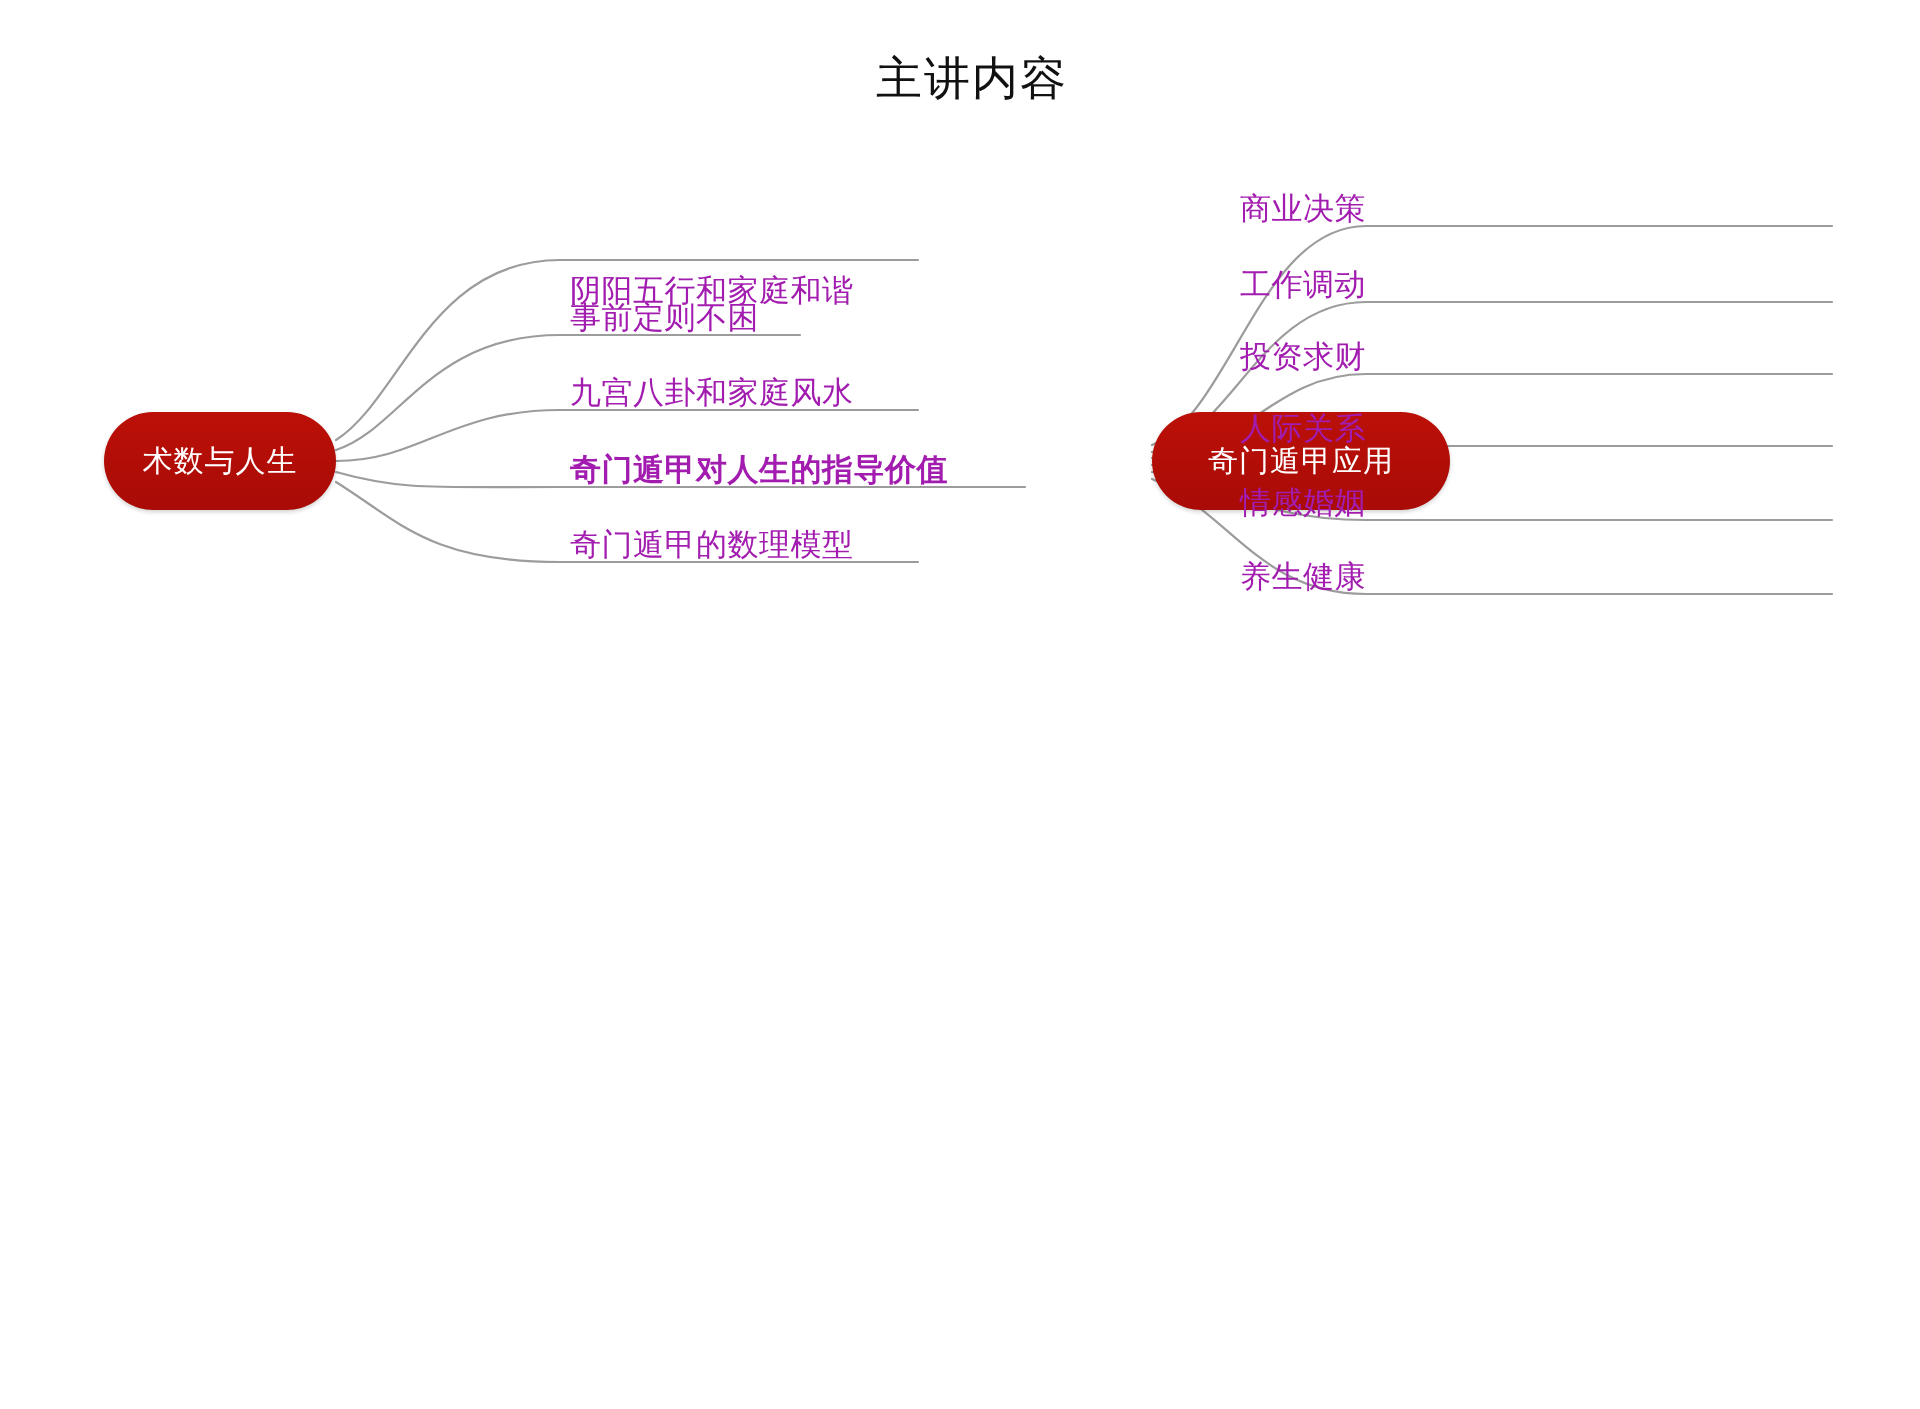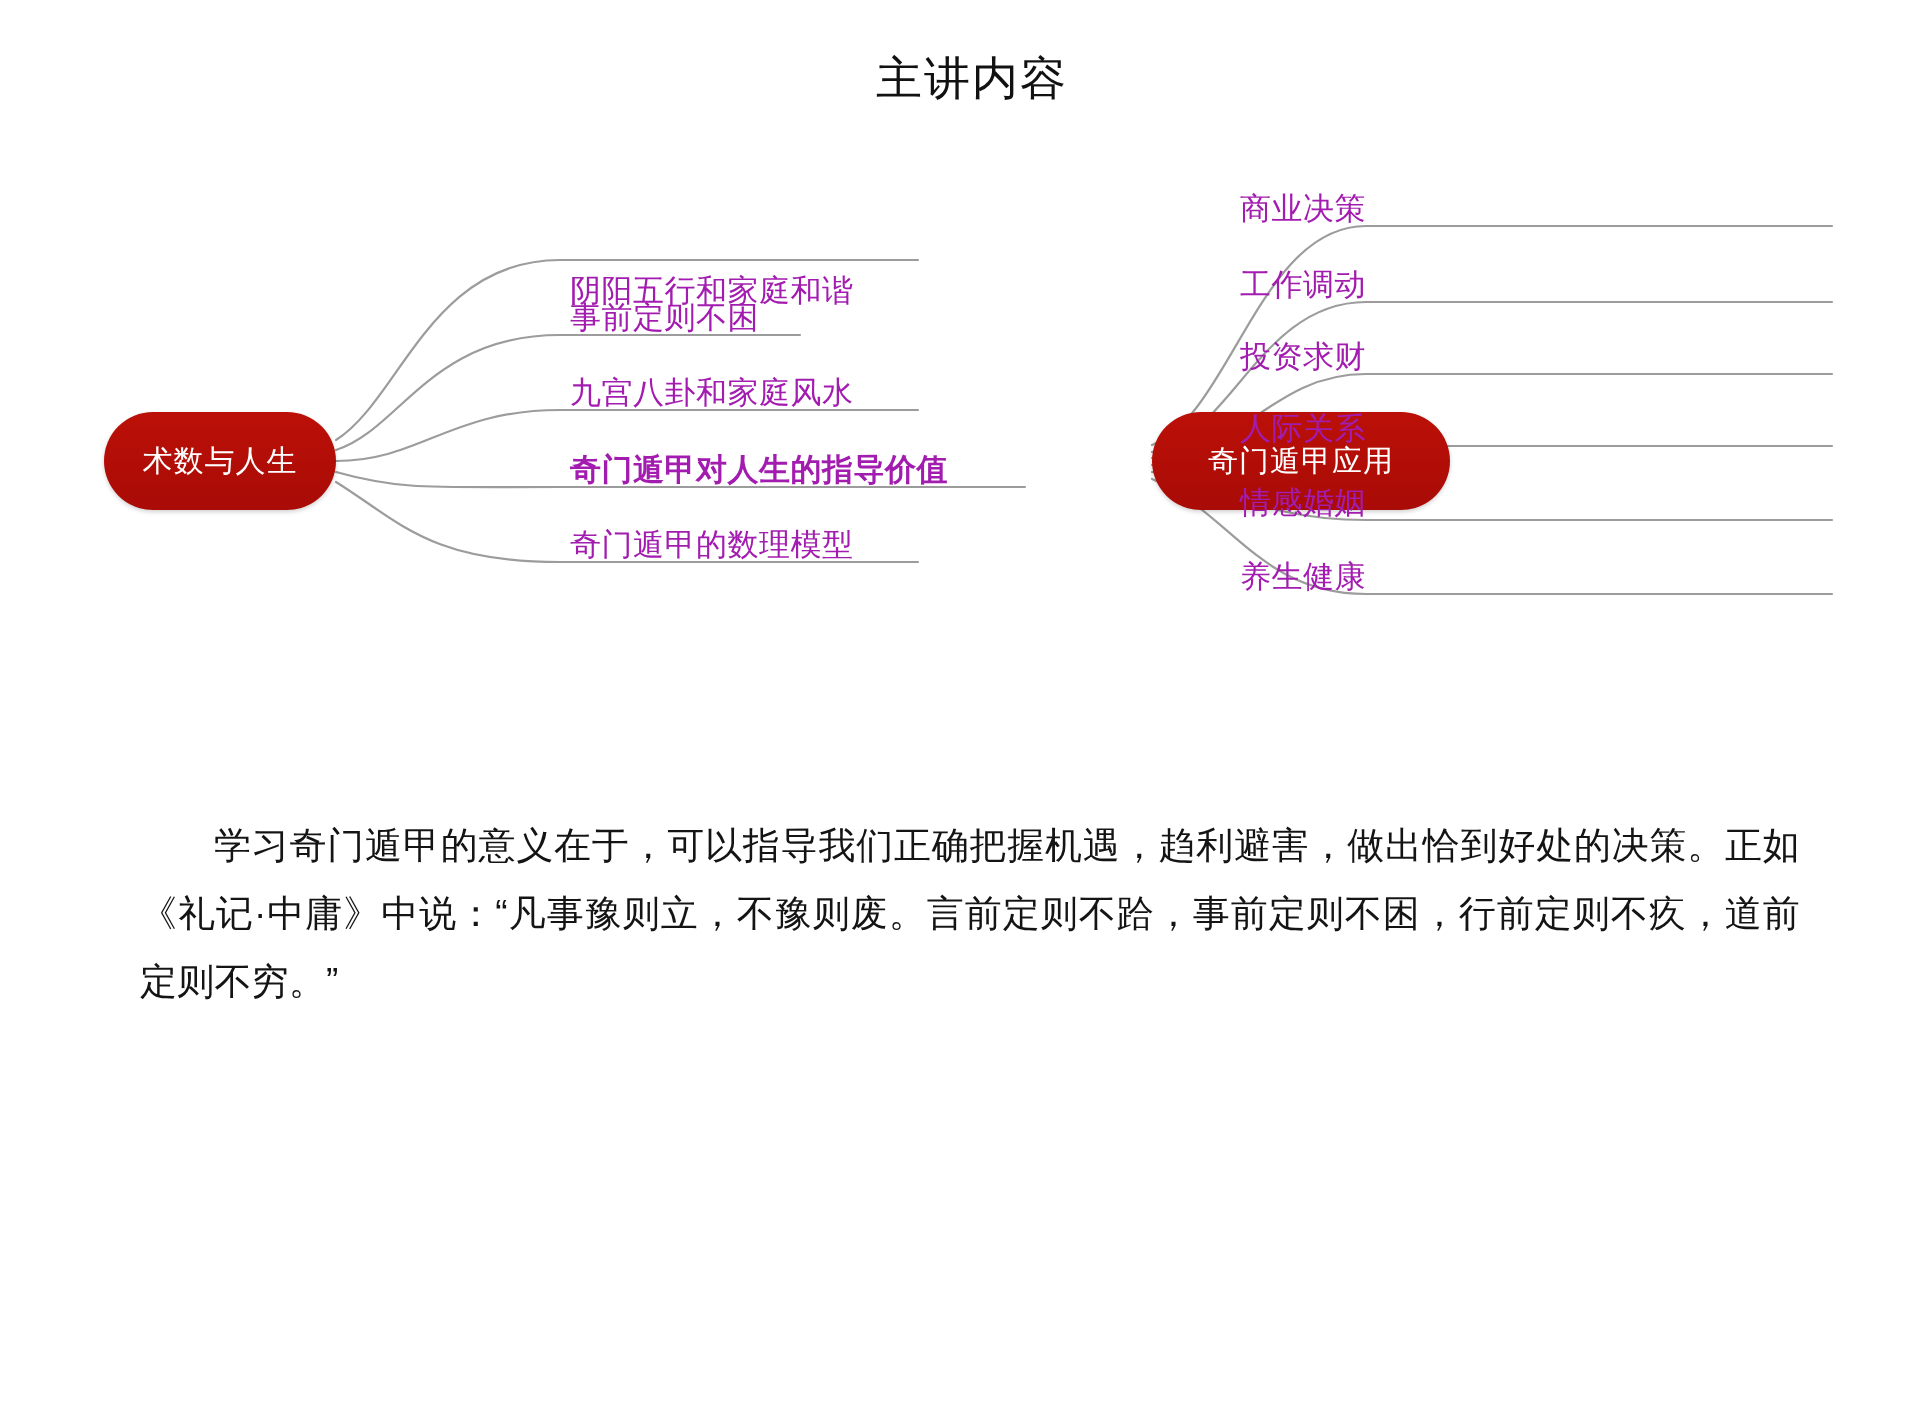--- a/index.html
+++ b/index.html
@@ -157,14 +157,13 @@
 
   <div class="leaf right-leaf" style="top:58px;">商业决策</div>
   <div class="leaf right-leaf" style="top:134px;">工作调动</div>
   <div class="leaf right-leaf" style="top:206px;">投资求财</div>
   <div class="leaf right-leaf" style="top:278px;">人际关系</div>
   <div class="leaf right-leaf" style="top:352px;">情感婚姻</div>
   <div class="leaf right-leaf" style="top:426px;">养生健康</div>
 </div>
 
 <div class="body-text">
-  <p class="para">学习奇门遁甲的意义在于，可以指导我们正确把握机遇，趋利避害，做出恰到好处的决策。正如《礼记·中庸》中说：“凡事豫则立，不豫则废。言前定则不跲，事前定则不困，行前定则不疚，道前定则不穷。”</p>
 </div>
 
 </body></html>

